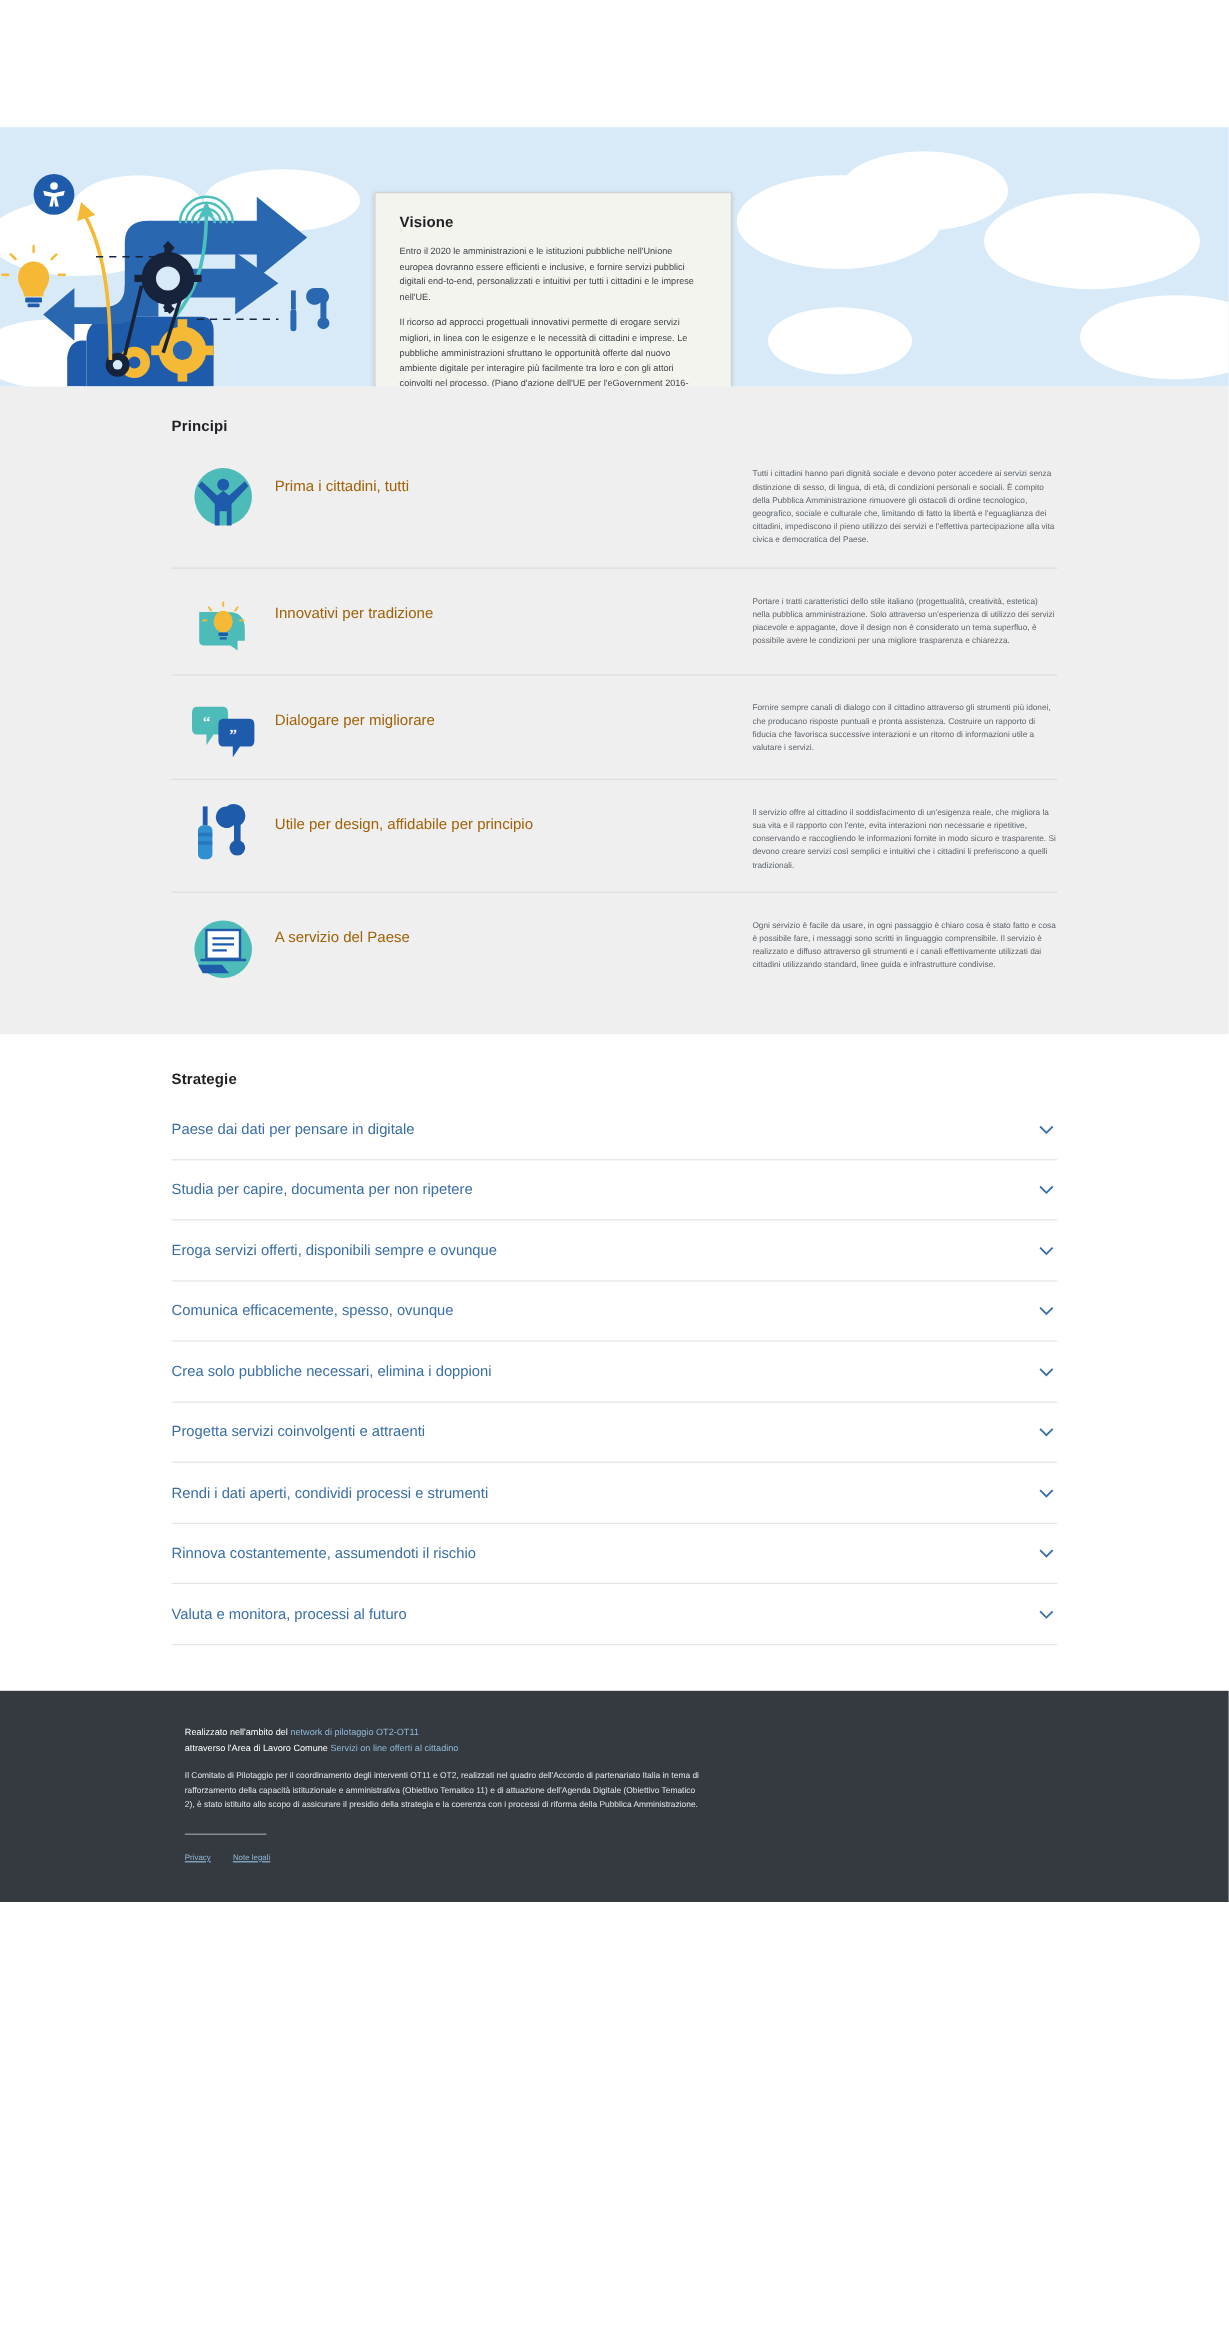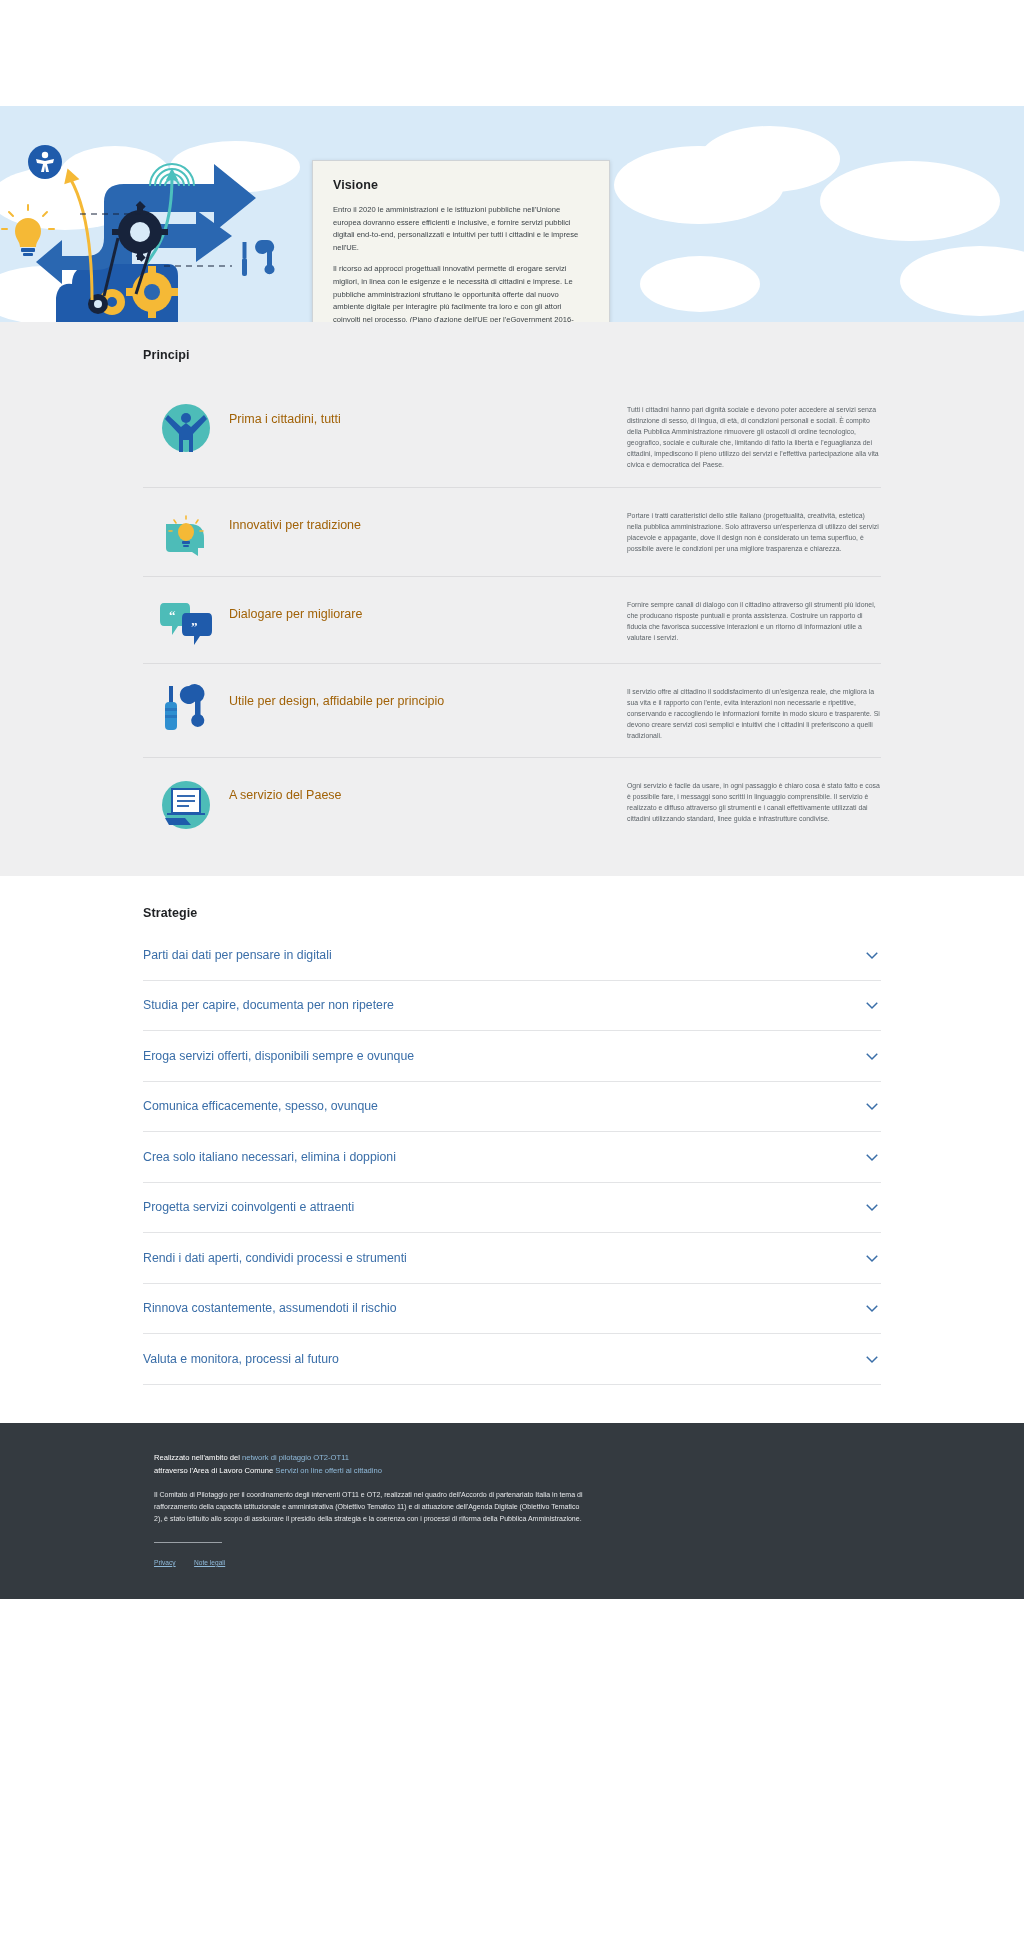--- a/index.html
+++ b/index.html
@@ -56,21 +56,21 @@
   
   .principi {
     background: #efeff0;
     padding: 26px 0 28px 0;
   }
   .wrap { width: 1024px; padding-left: 143px; padding-right: 143px; }
   .sec-title {
     font-size: 12.5px;
     font-weight: bold;
     color: #1e2023;
-    margin-bottom: 28px;
+    margin-bottom: 14px;
     letter-spacing: .1px;
   }
   .principle {
     display: flex;
     align-items: flex-start;
     border-top: 1px solid #dcdcde;
     padding: 18px 0 16px 0;
     min-height: 86px;
   }
   .principle:first-of-type { border-top: none; padding-top: 10px; }
@@ -326,21 +326,21 @@
         <div class="p-desc">Ogni servizio è facile da usare, in ogni passaggio è chiaro cosa è stato fatto e cosa è possibile fare, i messaggi sono scritti in linguaggio comprensibile. Il servizio è realizzato e diffuso attraverso gli strumenti e i canali effettivamente utilizzati dai cittadini utilizzando standard, linee guida e infrastrutture condivise.</div>
       </div>
     </div>
   </section>
 
   <section class="strategie">
     <div class="wrap">
       <h2 class="sec-title">Strategie</h2>
       <div>
         <div class="accordion-item">
-          <span class="acc-label">Parti dai dati per pensare in digitali</span>
+          <span class="acc-label">Paese dai dati per pensare in digitale</span>
           <svg class="chev" viewBox="0 0 24 24">
               <path d="M5 9 L12 16 L19 9" fill="none" stroke="#3a6ea8" stroke-width="2"></path>
             </svg>
         </div>
         <div class="accordion-item">
           <span class="acc-label">Studia per capire, documenta per non ripetere</span>
           <svg class="chev" viewBox="0 0 24 24">
               <path d="M5 9 L12 16 L19 9" fill="none" stroke="#3a6ea8" stroke-width="2"></path>
             </svg>
         </div>
@@ -350,21 +350,21 @@
               <path d="M5 9 L12 16 L19 9" fill="none" stroke="#3a6ea8" stroke-width="2"></path>
             </svg>
         </div>
         <div class="accordion-item">
           <span class="acc-label">Comunica efficacemente, spesso, ovunque</span>
           <svg class="chev" viewBox="0 0 24 24">
               <path d="M5 9 L12 16 L19 9" fill="none" stroke="#3a6ea8" stroke-width="2"></path>
             </svg>
         </div>
         <div class="accordion-item">
-          <span class="acc-label">Crea solo italiano necessari, elimina i doppioni</span>
+          <span class="acc-label">Crea solo pubbliche necessari, elimina i doppioni</span>
           <svg class="chev" viewBox="0 0 24 24">
               <path d="M5 9 L12 16 L19 9" fill="none" stroke="#3a6ea8" stroke-width="2"></path>
             </svg>
         </div>
         <div class="accordion-item">
           <span class="acc-label">Progetta servizi coinvolgenti e attraenti</span>
           <svg class="chev" viewBox="0 0 24 24">
               <path d="M5 9 L12 16 L19 9" fill="none" stroke="#3a6ea8" stroke-width="2"></path>
             </svg>
         </div>

